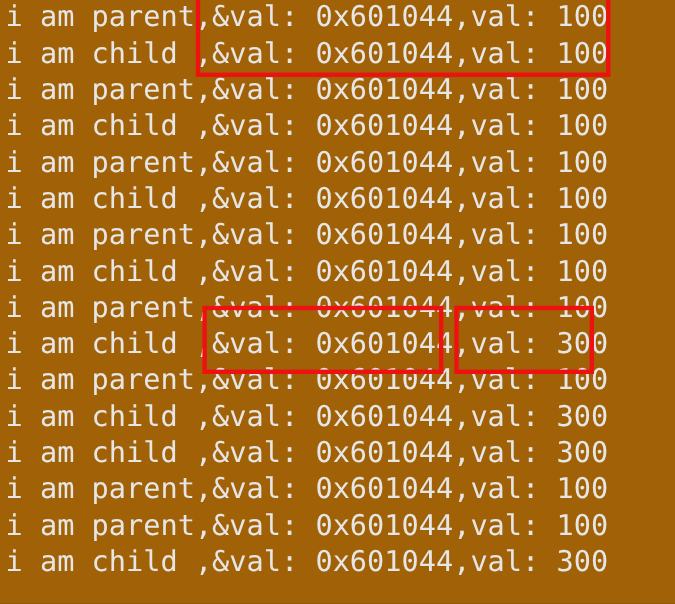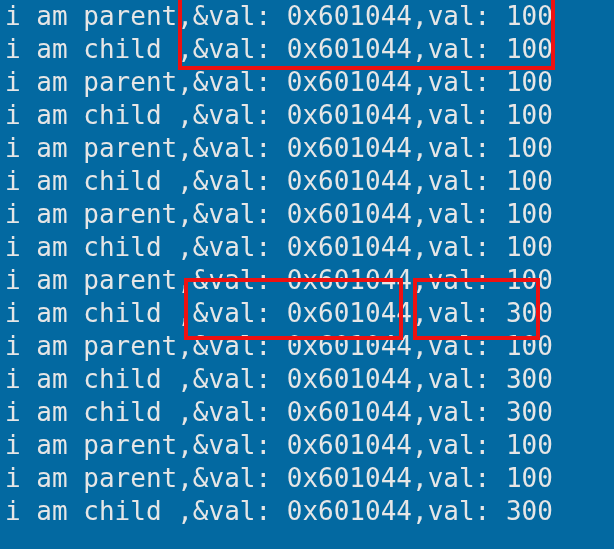--- a/index.html
+++ b/index.html
@@ -5,21 +5,21 @@
   html, body {
     margin: 0;
     padding: 0;
     background: #000000;
   }
 
   #terminal {
     position: relative;
     width: 614px;
     height: 549px;
-    background: #0369a1;
+    background: #a16207;
     overflow: hidden;
     font-family: "DejaVu Sans Mono", "Liberation Mono", monospace;
   }
 
   .console-output {
     position: absolute;
     left: 0;
     top: 0;
     width: 614px;
     padding: 0;

